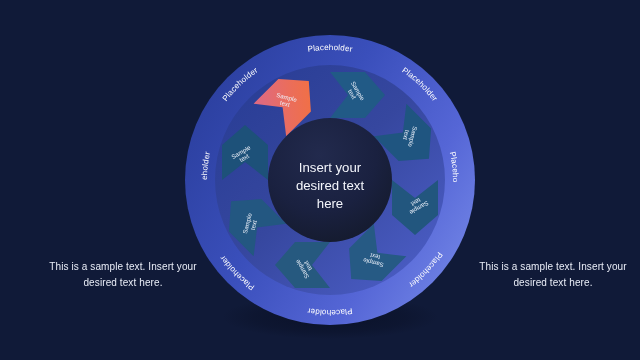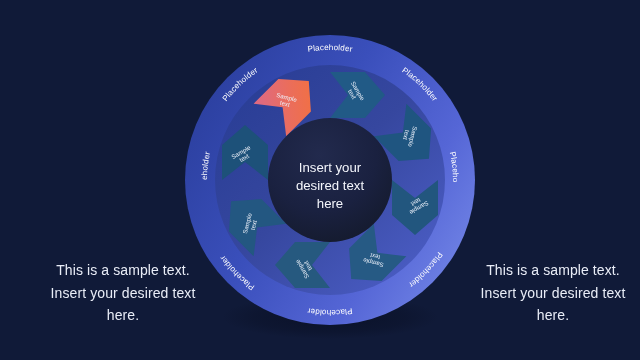--- a/index.html
+++ b/index.html
@@ -24,21 +24,21 @@
   #diagram {
     position: absolute;
     left: 160px;
     top: 10px;
     width: 320px;
     height: 340px;
   }
   .side-note {
     position: absolute;
     width: 170px;
-    font-size: 14px;
+    font-size: 10px;
     line-height: 1.62;
     color: #e9edf7;
     text-align: center;
     letter-spacing: 0.1px;
   }
   #note-left  { left: 38px;  top: 259px; }
   #note-right { left: 468px; top: 259px; }
   .ring-label {
     fill: #ffffff;
     font-family: "Liberation Sans", sans-serif;

